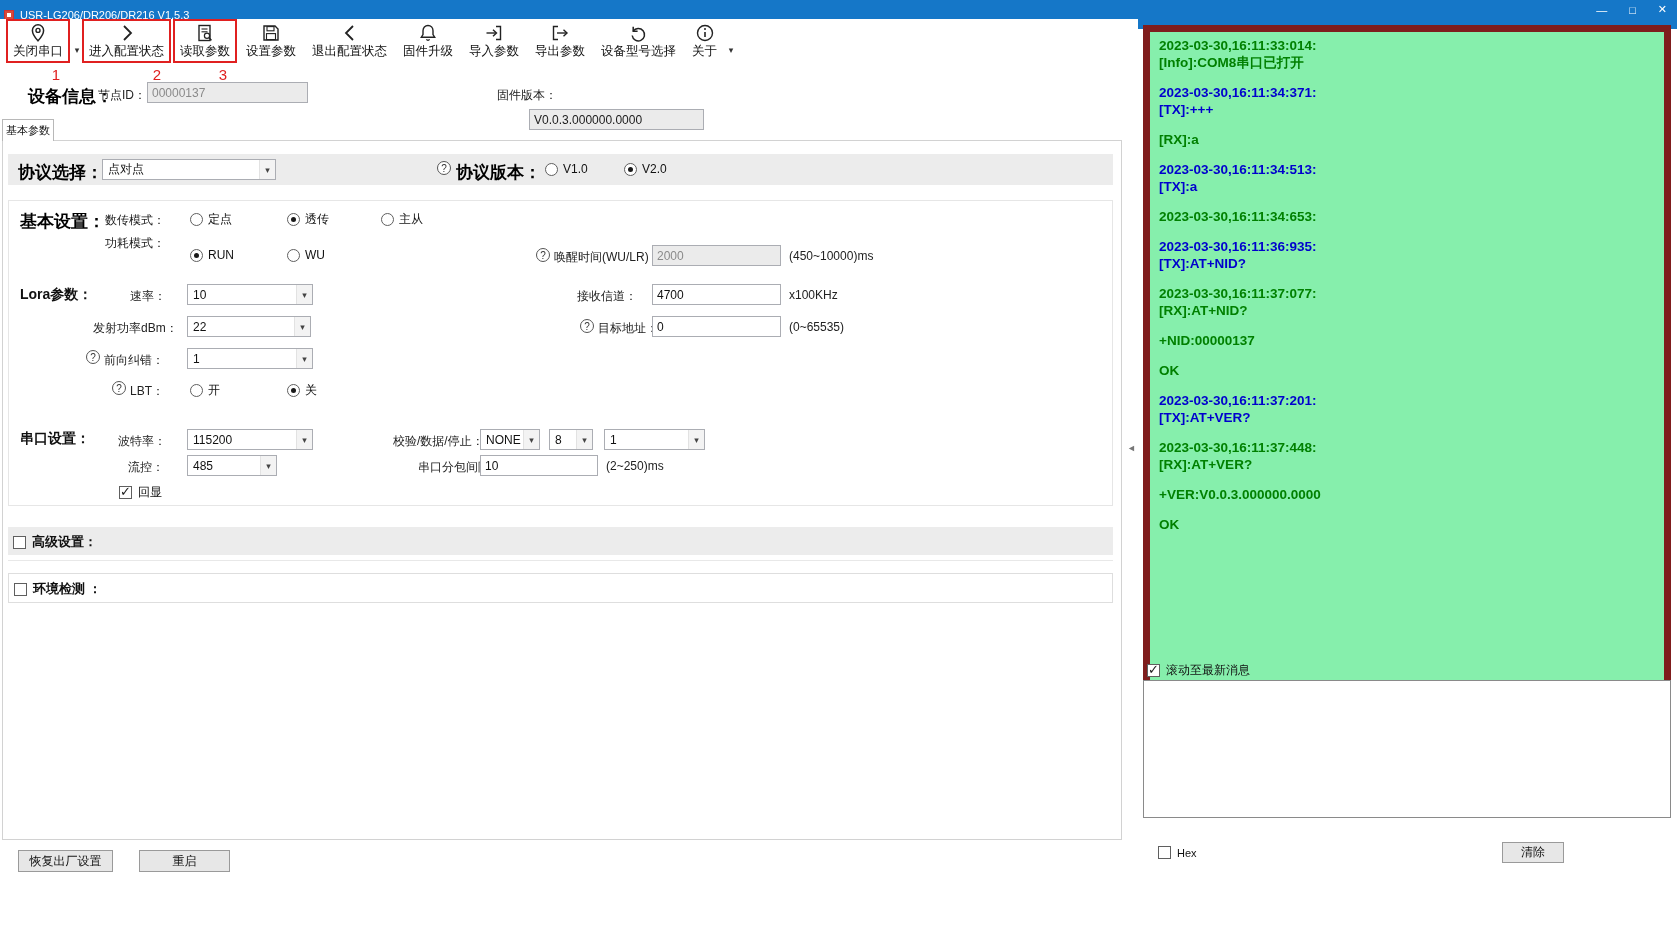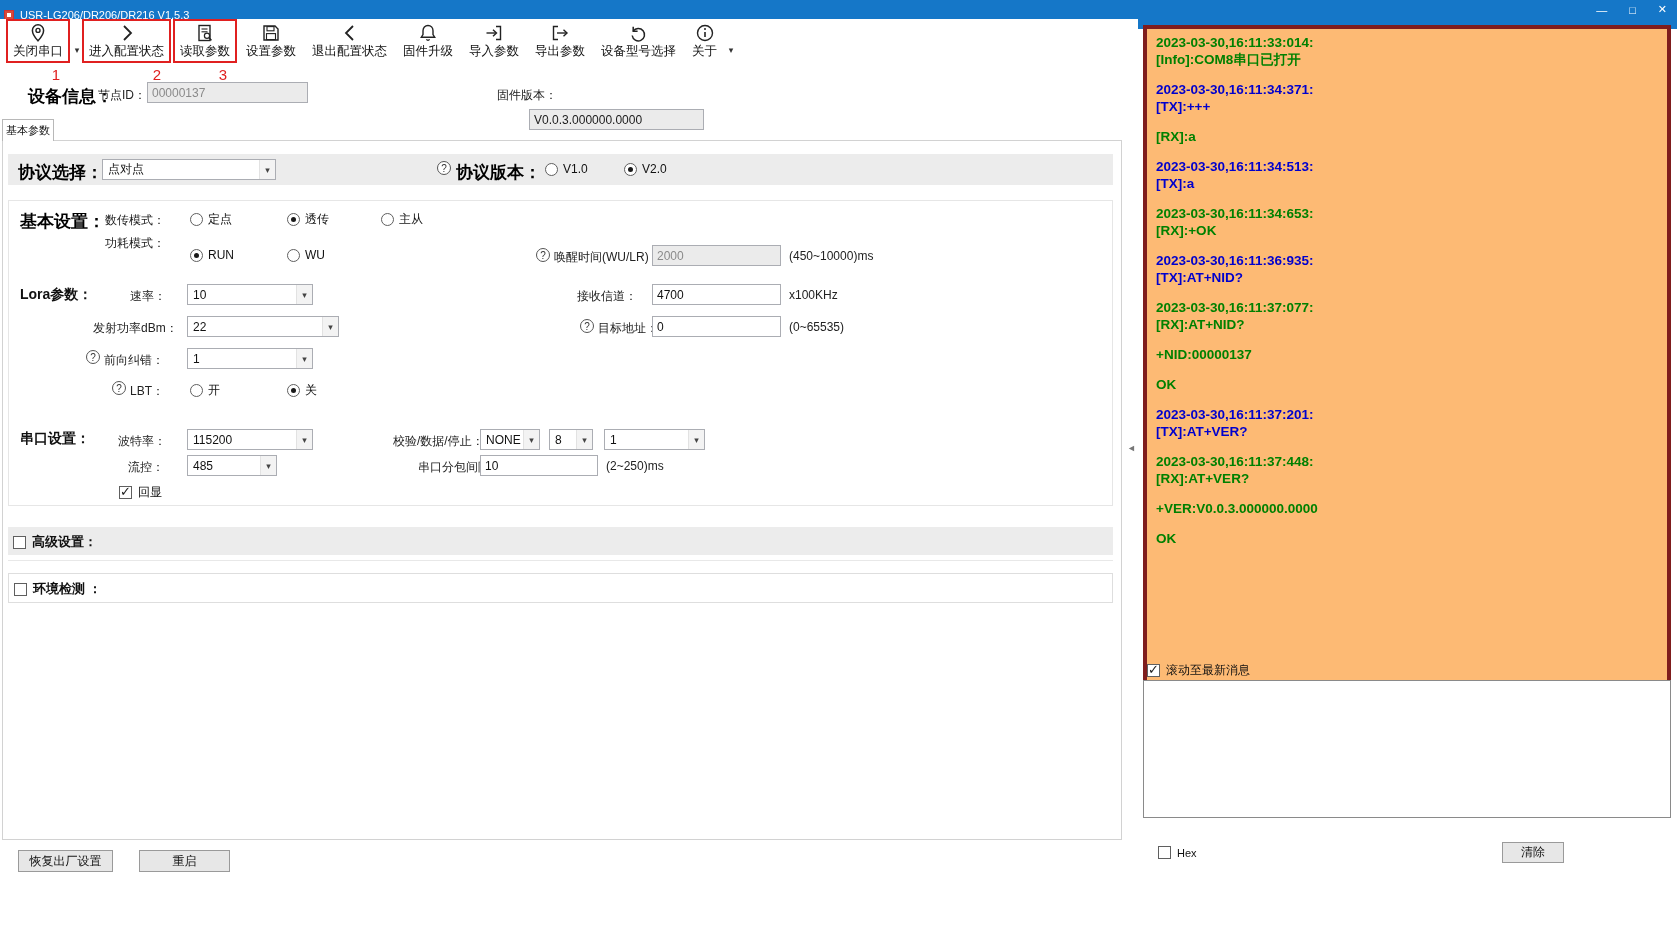--- a/index.html
+++ b/index.html
@@ -65,22 +65,22 @@
   .tab-panel { position:absolute; left:2px; top:140px; width:1120px; height:700px; border:1px solid #d2d2d2; background:#fff; }
   .params-box { position:absolute; left:8px; top:200px; width:1105px; height:306px; border:1px solid #e6e6e6; }
   .thin-line { position:absolute; height:1px; background:#e8e8e8; }
 
   
   .splitter { position:absolute; left:1126px; top:19px; width:12px; height:921px; background:#fff; }
   .splitter-handle { position:absolute; left:1127px; top:443px; color:#777; font-size:9px; }
   .splitter-handle::after { content:"◄"; }
 
   
-  .logbox { position:absolute; left:1143px; top:25px; width:528px; height:745px; border:4px solid #7f1d1d;
-            background:#fdba74; padding:5px 9px; overflow:hidden; font-weight:bold; font-size:13.5px; line-height:17px; }
+  .logbox { position:absolute; left:1143px; top:25px; width:528px; height:745px; border:7px solid #7f1d1d;
+            background:#86efac; padding:5px 9px; overflow:hidden; font-weight:bold; font-size:13.5px; line-height:17px; }
   .log-entry { margin-bottom:13px; }
   .log-green { color:#008000; }
   .log-blue  { color:#0000cd; }
   .sendbox { position:absolute; left:1143px; top:680px; width:528px; height:138px; border:1px solid #8a8a8a; background:#fff; }
 </style>
 </head>
 <body>
 
 <div class="stage">
 
@@ -238,21 +238,21 @@
   <span class="lbl" style="left:130px;top:288px;">速率：</span>
   <div class="select" style="left:187px;top:284px;width:126px;">
     <span class="select-text">10</span>
     <span class="select-arrow"></span>
   </div>
   <span class="lbl" style="left:577px;top:288px;">接收信道：</span>
   <input class="tbox" style="left: 652px; top: 284px; width: 129px;" value="4700">
   <span class="lbl" style="left:789px;top:288px;">x100KHz</span>
 
   <span class="lbl" style="left:93px;top:320px;">发射功率dBm：</span>
-  <div class="select" style="left:187px;top:316px;width:152px;">
+  <div class="select" style="left:187px;top:316px;width:124px;">
     <span class="select-text">22</span>
     <span class="select-arrow"></span>
   </div>
   <span class="help" style="left:580px;top:319px;"></span>
   <span class="lbl" style="left:598px;top:320px;">目标地址：</span>
   <input class="tbox" style="left: 652px; top: 316px; width: 129px;" value="0">
   <span class="lbl" style="left:789px;top:320px;">(0~65535)</span>
 
   <span class="help" style="left:86px;top:350px;"></span>
   <span class="lbl" style="left:104px;top:352px;">前向纠错：</span>
@@ -336,21 +336,20 @@
       </div>
       <div class="log-entry log-green">
         <div>[RX]:a</div>
       </div>
       <div class="log-entry log-blue">
         <div>2023-03-30,16:11:34:513:</div>
         <div>[TX]:a</div>
       </div>
       <div class="log-entry log-green">
         <div>2023-03-30,16:11:34:653:</div>
-        <div>[RX]:+OK</div>
       </div>
       <div class="log-entry log-blue">
         <div>2023-03-30,16:11:36:935:</div>
         <div>[TX]:AT+NID?</div>
       </div>
       <div class="log-entry log-green">
         <div>2023-03-30,16:11:37:077:</div>
         <div>[RX]:AT+NID?</div>
       </div>
       <div class="log-entry log-green">

